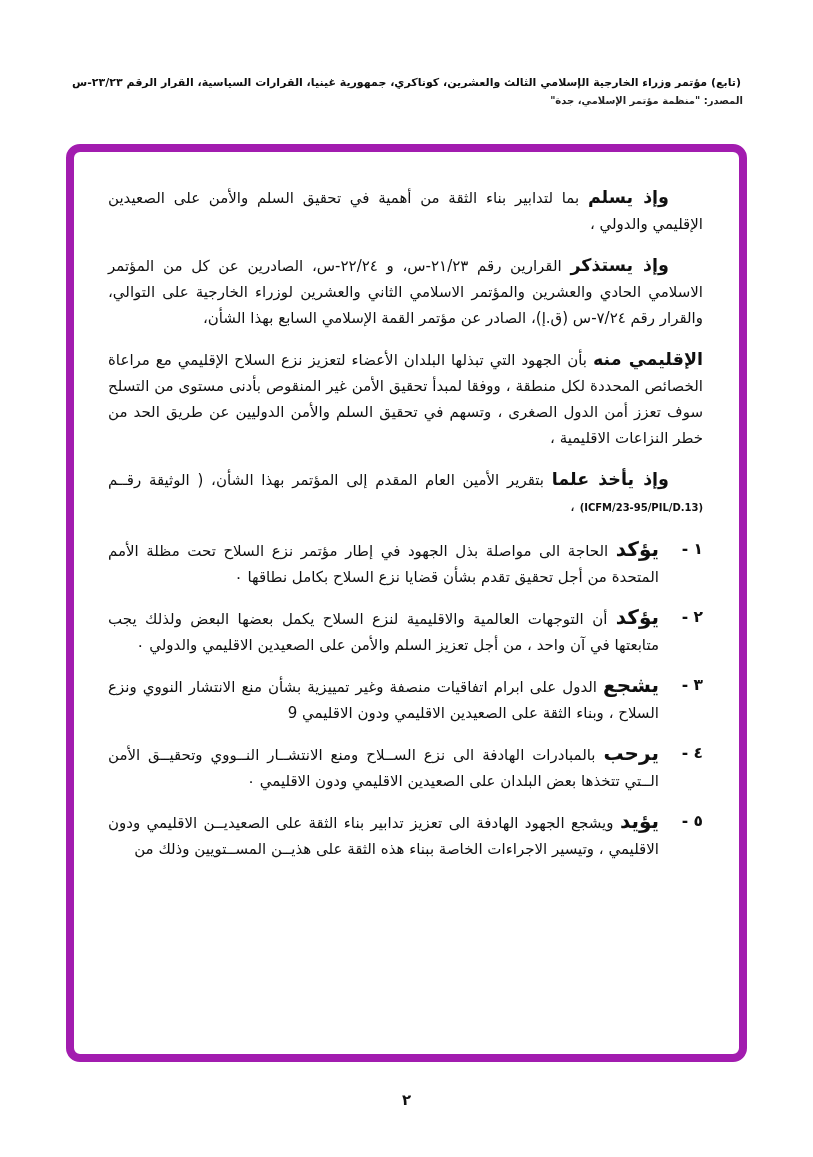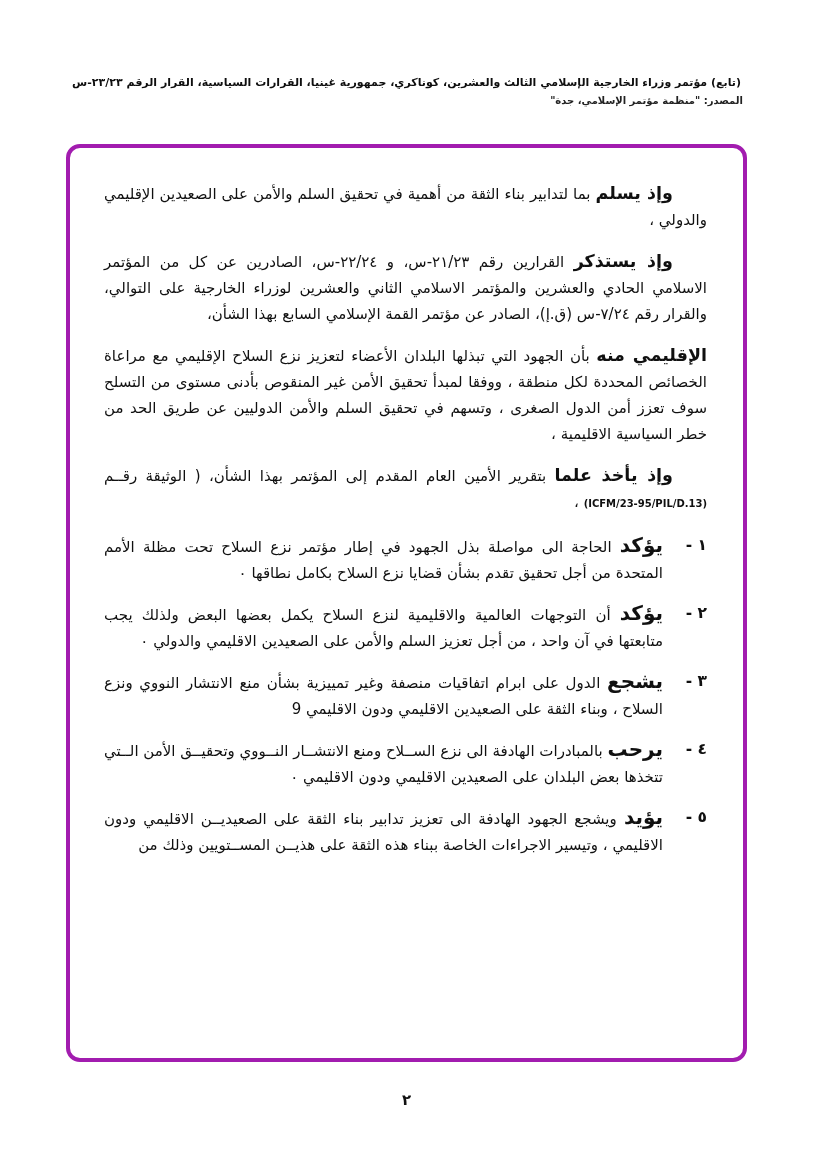--- a/index.html
+++ b/index.html
@@ -28,21 +28,21 @@
     margin-top: 6px;
     font-size: 10px;
     font-weight: bold;
     text-align: right;
     color: #222;
   }
   .green-box {
     position: absolute;
     left: 66px; right: 66px;
     top: 144px; height: 918px;
-    border: 4px solid #a21caf;
+    border: 8px solid #a21caf;
     border-radius: 14px;
     padding: 32px 36px 20px 34px;
     direction: rtl;
     overflow: hidden;
   }
   .body-text {
     direction: rtl;
     text-align: justify;
     font-size: 15px;
     line-height: 26px;
@@ -104,21 +104,21 @@
       <span>بما لتدابير بناء الثقة من أهمية في تحقيق السلم والأمن على الصعيدين الإقليمي والدولي ،</span>
     </p>
 
     <p class="para indent">
       <span class="lead">وإذ يستذكر</span>
       <span>القرارين رقم ٢١/٢٣-س، و ٢٢/٢٤-س، الصادرين عن كل من المؤتمر الاسلامي الحادي والعشرين والمؤتمر الاسلامي الثاني والعشرين لوزراء الخارجية على التوالي، والقرار رقم ٧/٢٤-س (ق.إ)، الصادر عن مؤتمر القمة الإسلامي السابع بهذا الشأن،</span>
     </p>
 
     <p class="para">
       <span class="lead">الإقليمي منه</span>
-      <span>بأن الجهود التي تبذلها البلدان الأعضاء لتعزيز نزع السلاح الإقليمي مع مراعاة الخصائص المحددة لكل منطقة ، ووفقا لمبدأ تحقيق الأمن غير المنقوص بأدنى مستوى من التسلح سوف تعزز أمن الدول الصغرى ، وتسهم في تحقيق السلم والأمن الدوليين عن طريق الحد من خطر السياسية الاقليمية ،</span>
+      <span>بأن الجهود التي تبذلها البلدان الأعضاء لتعزيز نزع السلاح الإقليمي مع مراعاة الخصائص المحددة لكل منطقة ، ووفقا لمبدأ تحقيق الأمن غير المنقوص بأدنى مستوى من التسلح سوف تعزز أمن الدول الصغرى ، وتسهم في تحقيق السلم والأمن الدوليين عن طريق الحد من خطر النزاعات الاقليمية ،</span>
     </p>
 
     <p class="para indent">
       <span class="lead">وإذ يأخذ علما</span>
       <span>بتقرير الأمين العام  المقدم إلى المؤتمر بهذا الشأن، ( الوثيقة رقــم</span>
       <bdi class="latin-ref" dir="ltr">(ICFM/23-95/PIL/D.13)</bdi>
       <span>،</span>
     </p>
 
     <div class="item">

